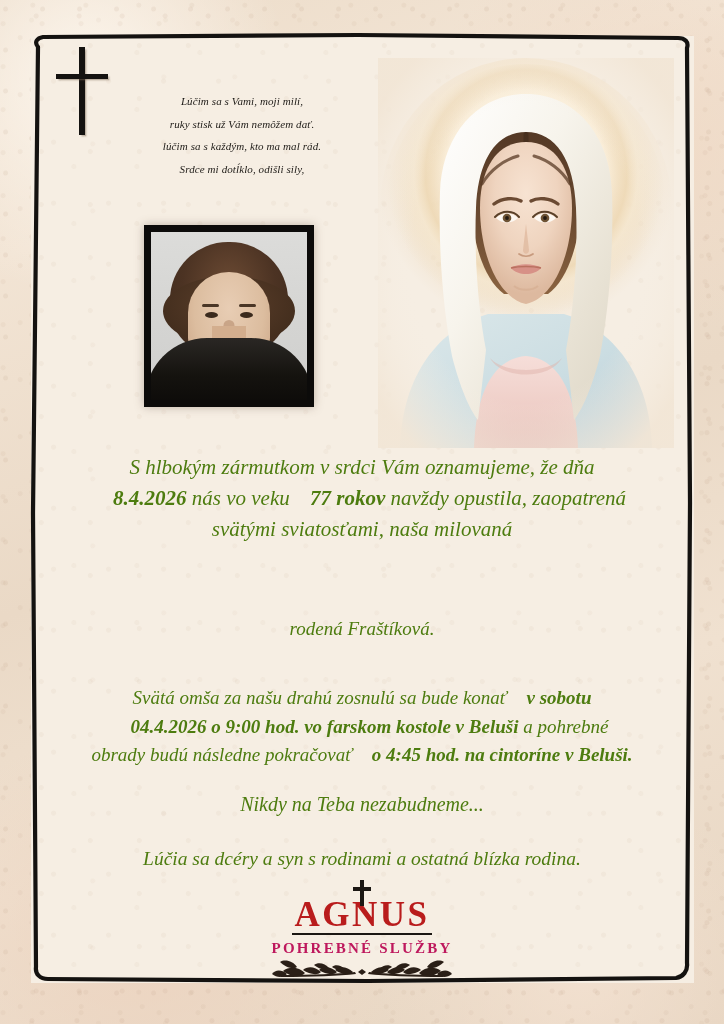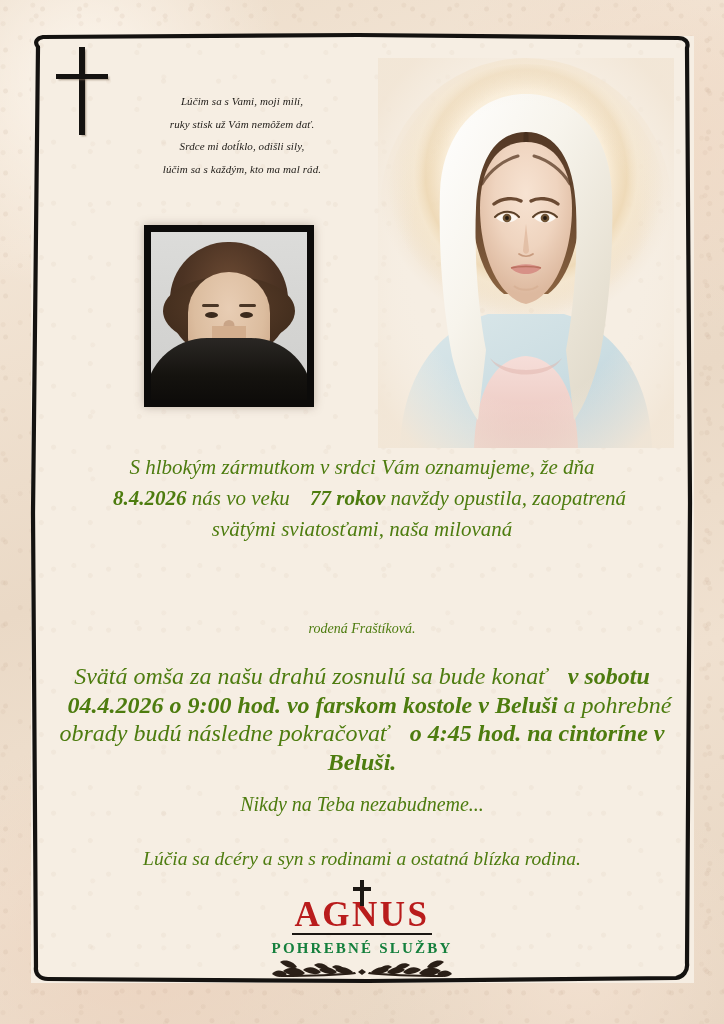--- a/index.html
+++ b/index.html
@@ -116,42 +116,42 @@
   .blk{
     position:absolute;left:31px;width:662px;text-align:center;
     font-style:italic;color:#4d7c0f;font-family:"Liberation Serif",serif;
   }
   #announce{top:452px;font-size:21px;line-height:31px;}
   #name{
     top:557px;left:31px;width:662px;text-align:center;
     font-family:"Liberation Serif",serif;font-style:italic;font-weight:bold;
     font-size:45px;line-height:54px;color:#100e0a;letter-spacing:.5px;
   }
-  #maiden{top:616px;font-size:14px;line-height:26px;font-weight:normal;}
-  #mass{top:662px;font-size:24px;line-height:28.5px;}
+  #maiden{top:616px;font-size:19px;line-height:26px;font-weight:normal;}
+  #mass{top:684px;font-size:19px;line-height:28.5px;}
   #never{top:790px;font-size:20px;line-height:28px;}
   #family{top:845px;font-size:19.5px;line-height:28px;text-align:center;}
   .b{font-weight:bold;margin-left:15px;}
 
   
   #logo{position:absolute;left:0;top:897px;width:724px;text-align:center;}
   #logo .agnus{
     position:relative;display:inline-block;
     font-family:"Liberation Serif",serif;font-weight:bold;
     font-size:35px;letter-spacing:2.5px;color:#b91c1c;line-height:36px;
     padding:0 2px;
   }
   #logo .agnus .rule{position:absolute;left:0;right:0;bottom:-2px;height:2.5px;background:#1b1713;}
   #logo .logocross{position:absolute;left:50%;top:-17px;transform:translateX(-50%);
      width:18px;height:26px;}
   #logo .logocross .v{position:absolute;left:7px;top:0;width:4px;height:26px;background:#1b1713;}
   #logo .logocross .h{position:absolute;left:0;top:7px;width:18px;height:3.5px;background:#1b1713;}
   #logo .sub{
     margin-top:7px;font-family:"Liberation Serif",serif;font-weight:bold;
-    font-size:15px;letter-spacing:2.2px;color:#15803d;
+    font-size:15px;letter-spacing:2.2px;color:#be185d;
   }
   #flourish{margin-top:1px;}
   #flourish svg{display:block;margin:0 auto;}
 </style>
 </head>
 <body>
 
 <div id="page">
   <div id="grain"></div>
 </div>
@@ -170,22 +170,22 @@
 </div>
 
 <div id="cross">
   <div class="v"></div>
     <div class="h"></div>
 </div>
 
 <div id="verse">
   <div>Lúčim sa s Vami, moji milí,</div>
   <div>ruky stisk už Vám nemôžem dať.</div>
+  <div>lúčim sa s každým, kto ma mal rád.</div>
   <div>Srdce mi dotĺklo, odišli sily,</div>
-  <div>lúčim sa s každým, kto ma mal rád.</div>
 </div>
 
 <div id="photo">
   <div class="inner">
     <div class="hair"></div>
     <div class="face">
       <div class="brow l"></div>
         <div class="brow r"></div>
       <div class="eye l"></div>
         <div class="eye r"></div>

